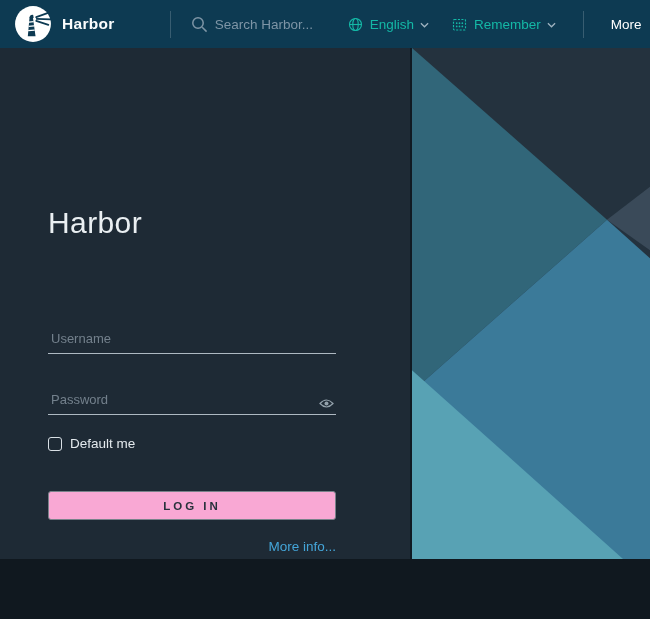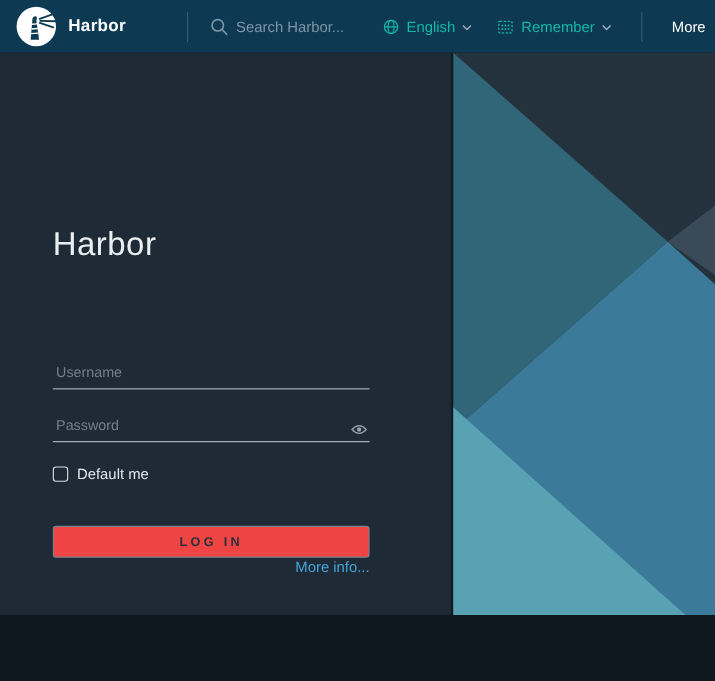--- a/index.html
+++ b/index.html
@@ -27,36 +27,36 @@
 
   
   .main { flex:1; display:flex; min-height:0; }
 
   .panel-form { width:410px; flex:0 0 410px; background:#1e2a35; padding:157px 0 0 48px; }
   .form-col { width:288px; }
   .login-title { margin:0; font-size:30px; font-weight:300; letter-spacing:.4px; color:#eaeff2; line-height:36px; }
 
   .field { position:relative; }
   .field-username { margin-top:88px; }
-  .field-password { margin-top:23px; }
+  .field-password { margin-top:36px; }
   .field input { display:block; width:100%; height:25px; background:transparent; border:none; outline:none;
                  border-bottom:1.5px solid #aeb9c2; color:#e8eef2; font-size:13px; font-family:inherit;
                  padding:0 22px 5px 3px; border-radius:0; }
   .field input::placeholder { color:#73808c; }
   .eye-btn { position:absolute; right:2px; bottom:6px; color:#93a1ab; background:none; border:none; padding:0; cursor:pointer; line-height:0; }
 
   .remember-row { margin-top:21px; display:flex; align-items:center; cursor:pointer; }
   .remember-row input { appearance:none; -webkit-appearance:none; width:14px; height:14px; margin:0;
                         border:1.5px solid #d9e0e5; border-radius:3px; background:transparent; cursor:pointer; }
   .remember-label { margin-left:8px; font-size:13.5px; color:#e3e9ed; }
 
-  .login-btn { margin-top:40px; width:288px; height:29px; background:#ef4444; border:1px solid #79828a; border-radius:3px;
+  .login-btn { margin-top:40px; width:288px; height:29px; background:#f9a8d4; border:1px solid #79828a; border-radius:3px;
                color:#28323b; font-size:11.5px; font-weight:600; letter-spacing:3px; font-family:inherit; cursor:pointer; }
 
-  .more-row { width:288px; text-align:right; }
+  .more-row { margin-top:17px; width:288px; text-align:right; }
   .more-link { color:#44a5d8; font-size:13.5px; font-weight:500; text-decoration:none; }
 
   .panel-graphic { flex:1; position:relative; border-left:2px solid #101a23;
                    box-shadow:inset 6px 0 6px -3px rgba(0,0,0,.5); background:#24323e; }
   .panel-graphic svg { display:block; width:100%; height:100%; }
 </style>
 </head>
 <body>
 
 <div class="app">

